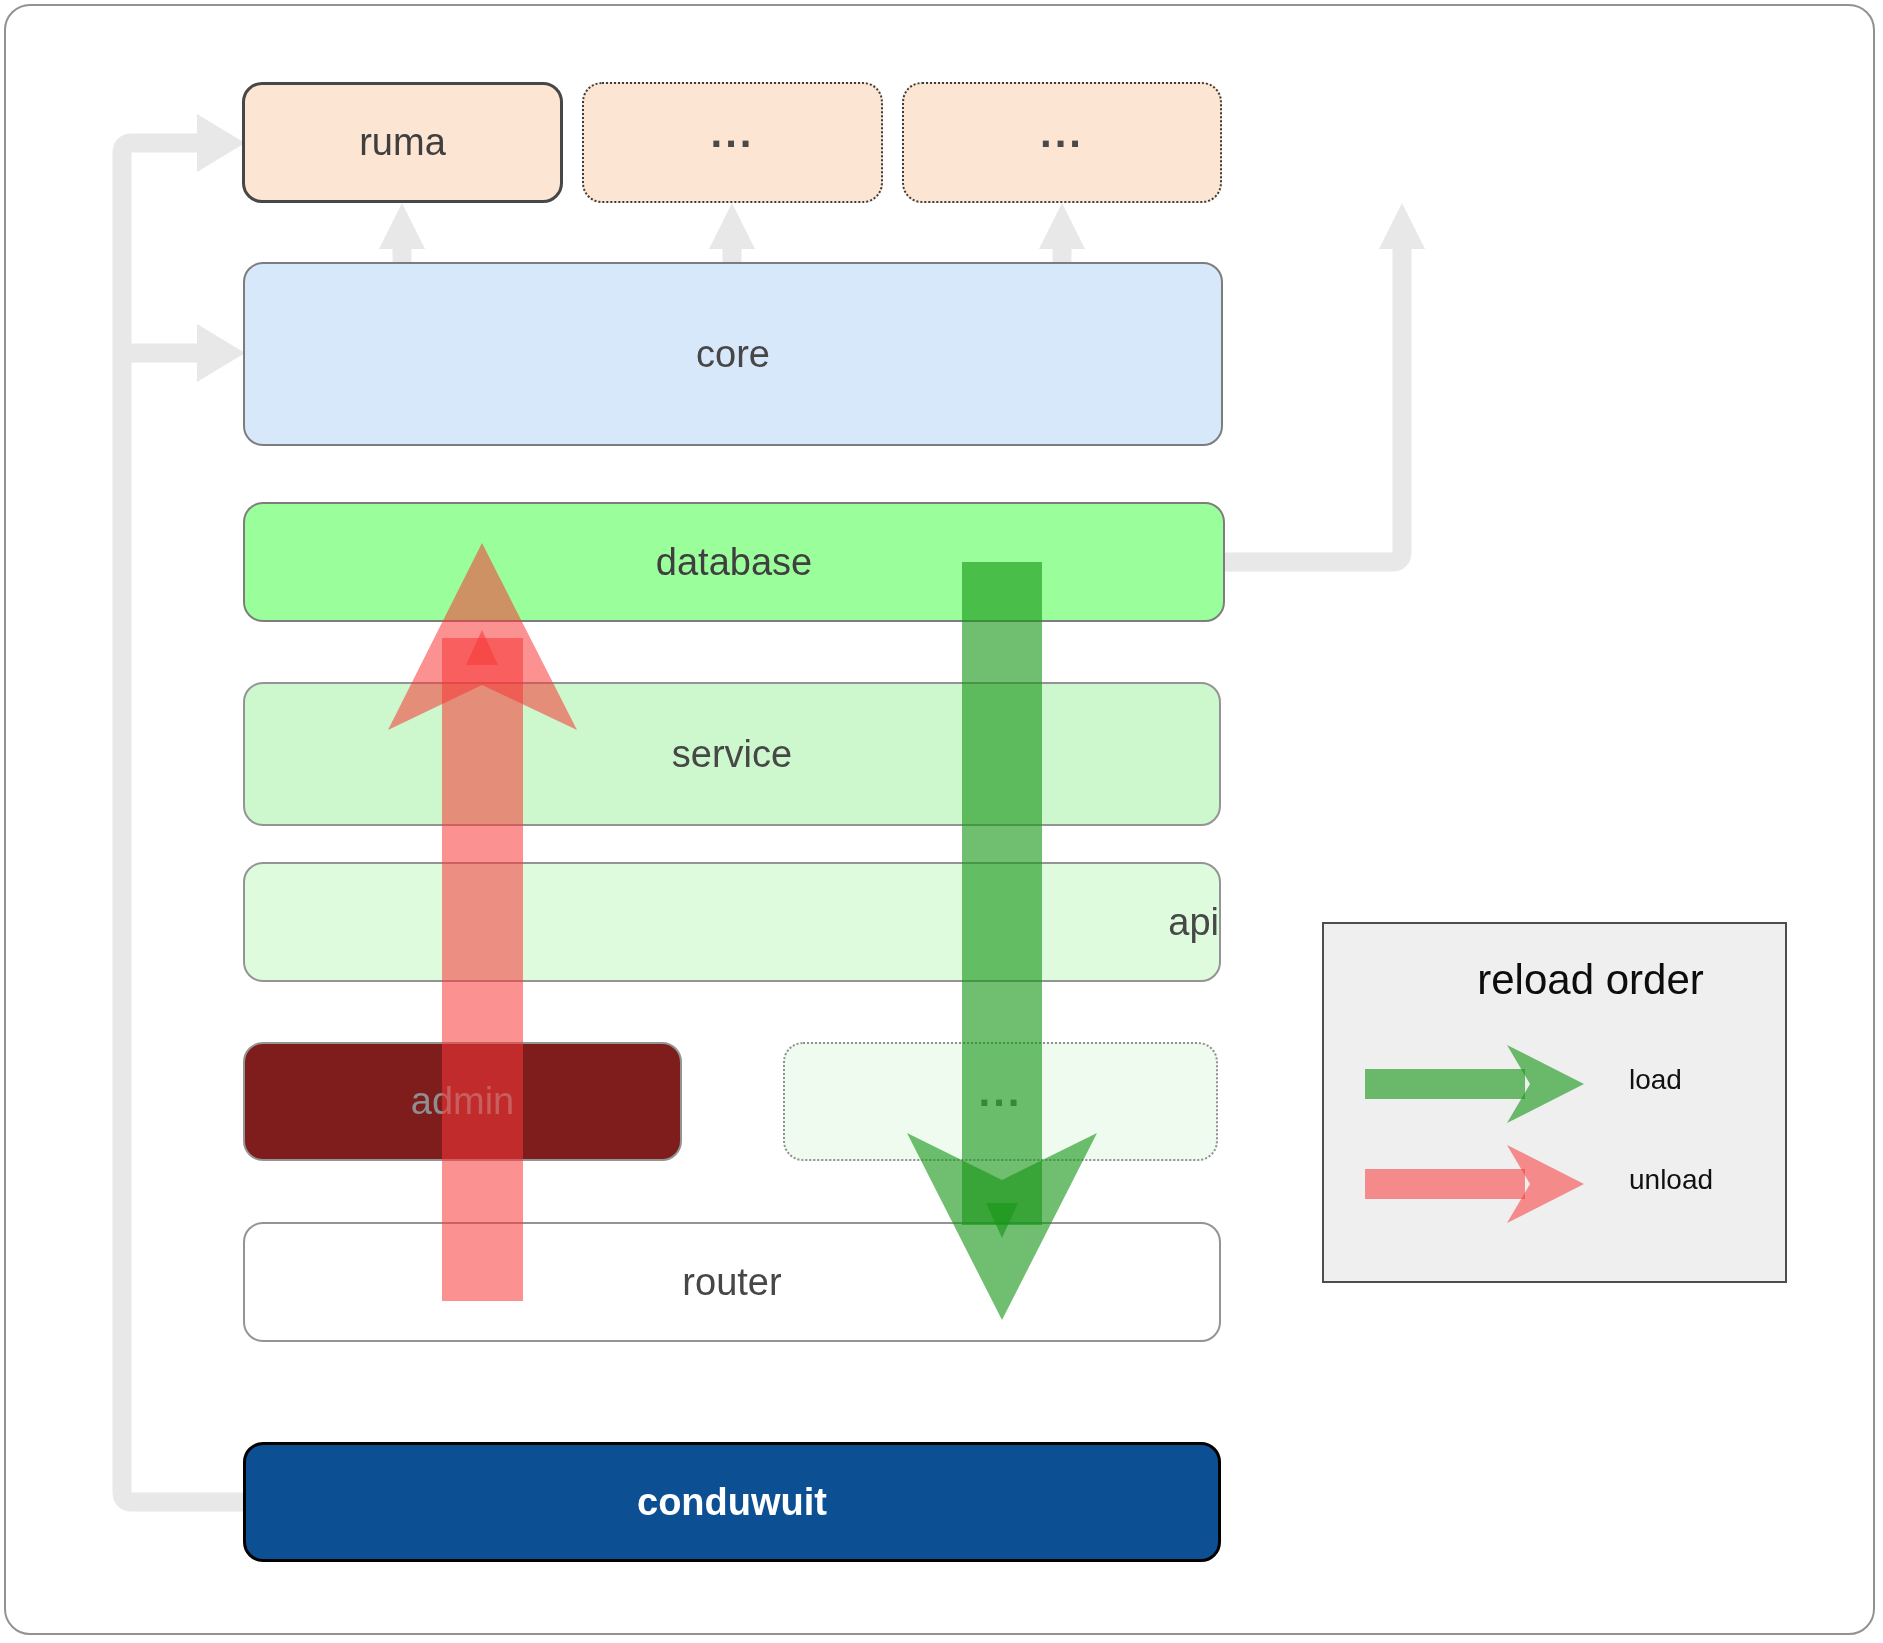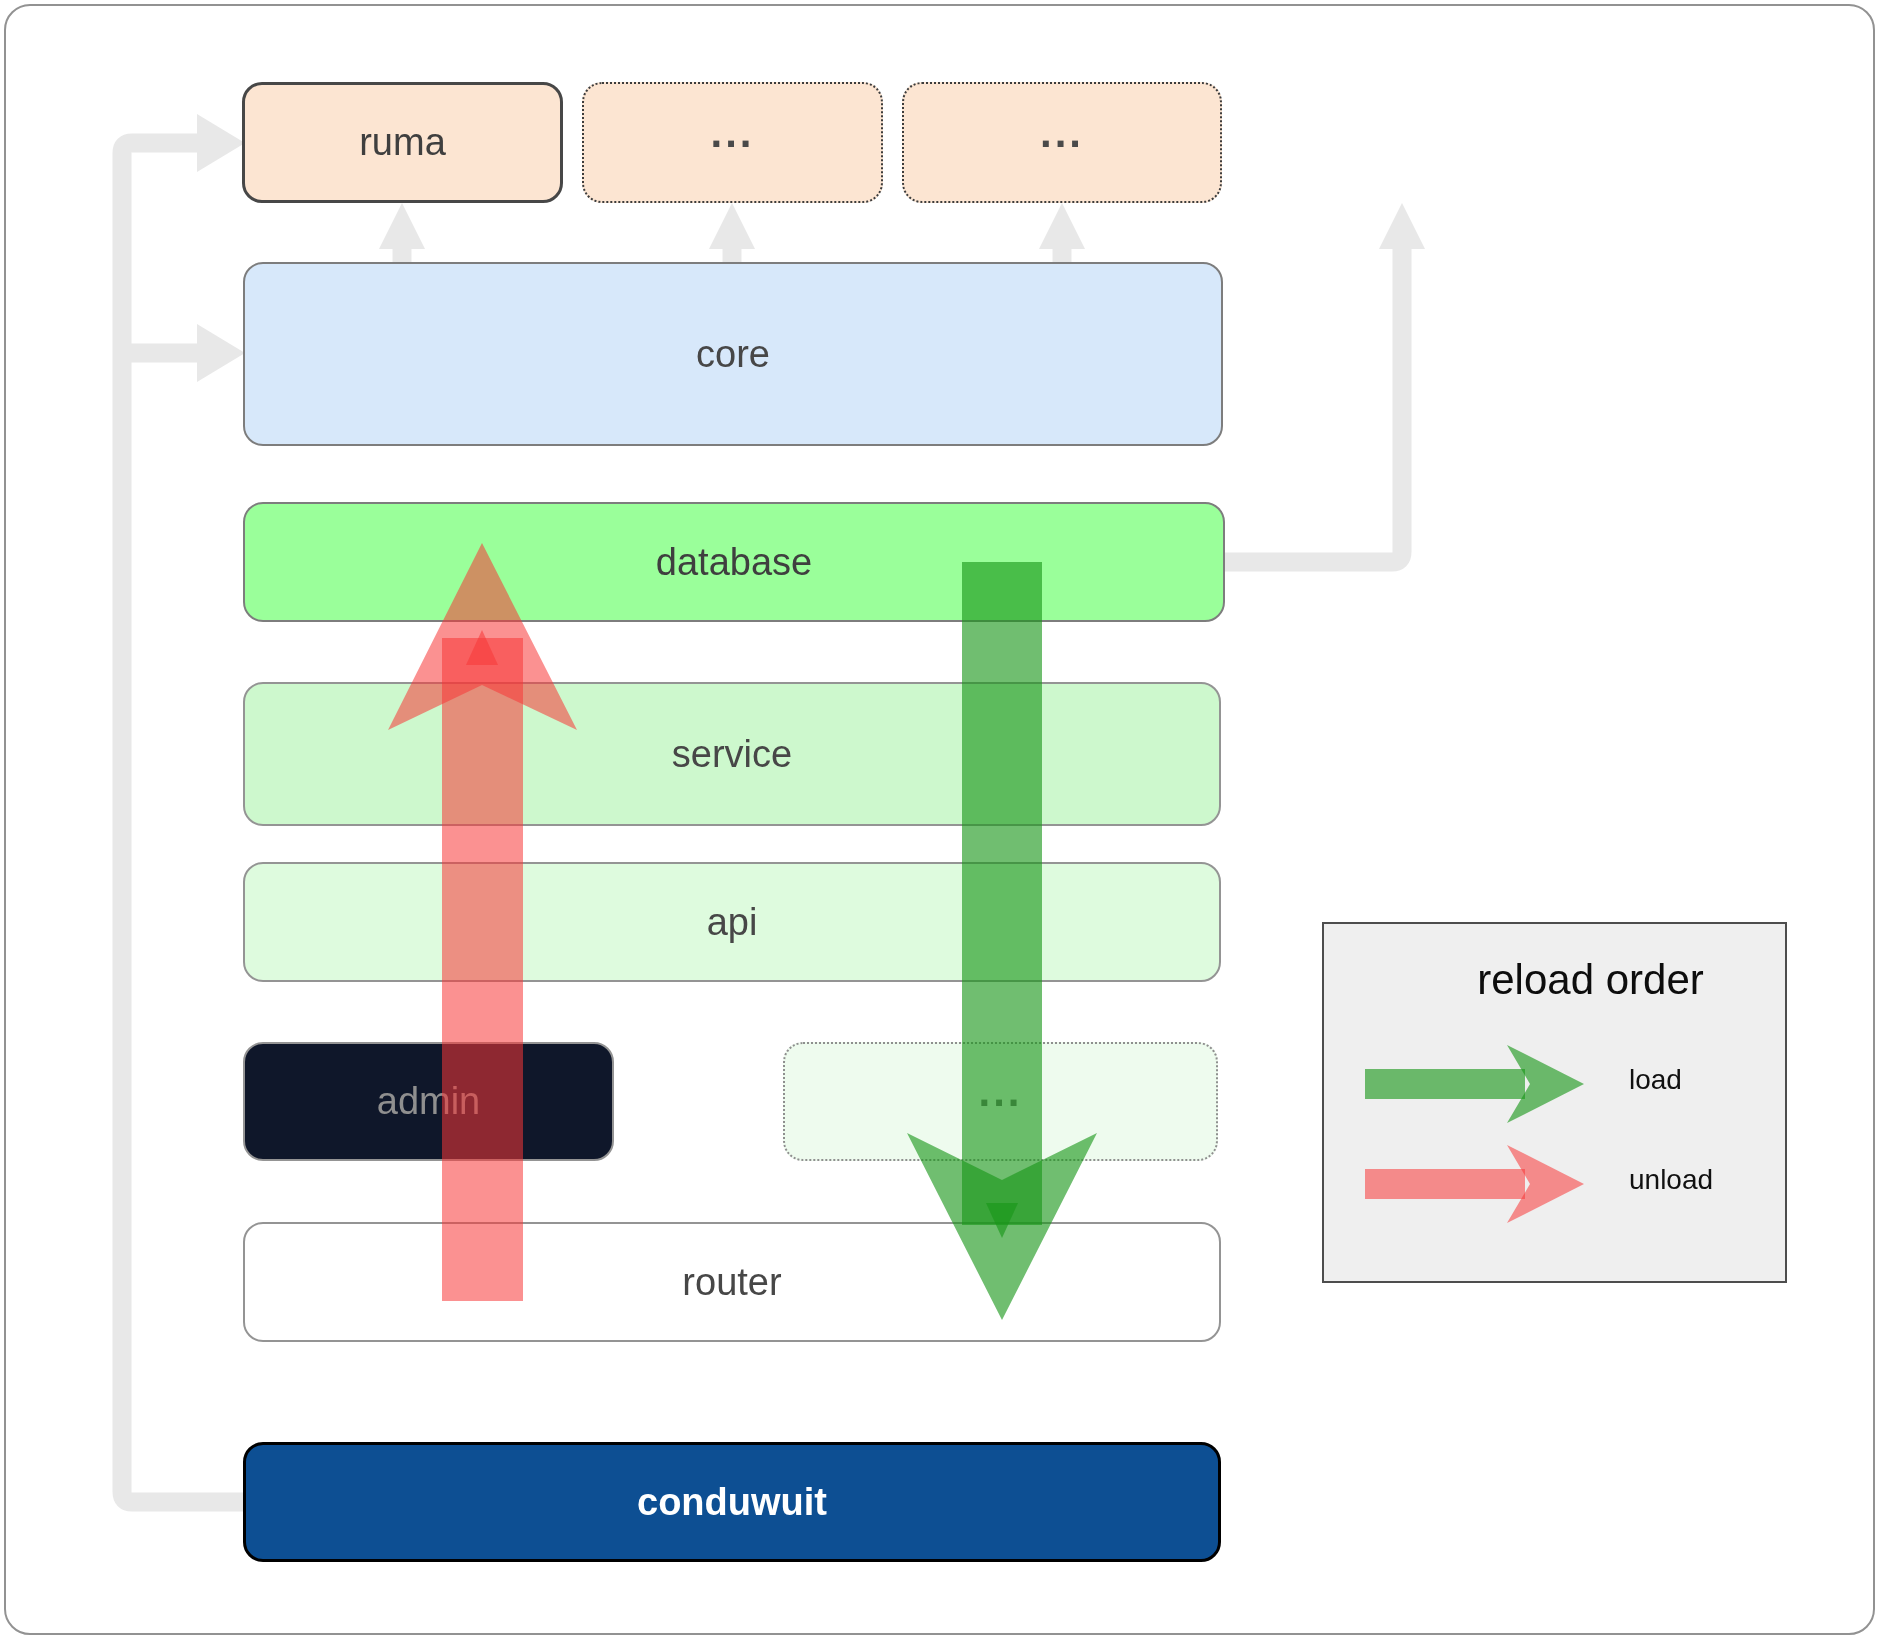--- a/index.html
+++ b/index.html
@@ -85,25 +85,25 @@
   </div>
 
   <div class="box b-solid" style="left: 243px; top: 502px; width: 982px; height: 120px; background-color: rgb(154, 255, 154);">
     <span style="color: rgb(63, 63, 63);">database</span>
   </div>
 
   <div class="box b-solid-light" style="left: 243px; top: 682px; width: 978px; height: 144px; background-color: rgb(205, 248, 205);">
     <span style="color: rgb(71, 71, 71);">service</span>
   </div>
 
-  <div class="box b-solid-light" style="left: 243px; top: 862px; width: 978px; height: 120px; background-color: rgb(222, 251, 222);">
+  <div class="box b-solid-light" style="left: 243px; top: 862px; width: 978px; height: 120px; background-color: rgb(222, 251, 222); justify-content: flex-end;">
     <span style="color: rgb(71, 71, 71);">api</span>
   </div>
 
-  <div class="box b-solid-light" style="left: 243px; top: 1042px; width: 371px; height: 119px; background-color: #0f172a;">
+  <div class="box b-solid-light" style="left: 243px; top: 1042px; width: 439px; height: 119px; background-color: #7f1d1d;">
     <span style="color: rgb(143, 143, 143);">admin</span>
   </div>
 
   <div class="box b-dotted-light" style="left: 783px; top: 1042px; width: 435px; height: 119px; background-color: rgb(238, 251, 238);">
     <span class="dots" style="color: rgb(111, 111, 111);">...</span>
   </div>
 
   <div class="box b-solid-light" style="left: 243px; top: 1222px; width: 978px; height: 120px; background-color: rgb(255, 255, 255);">
     <span style="color: rgb(71, 71, 71);">router</span>
   </div>

